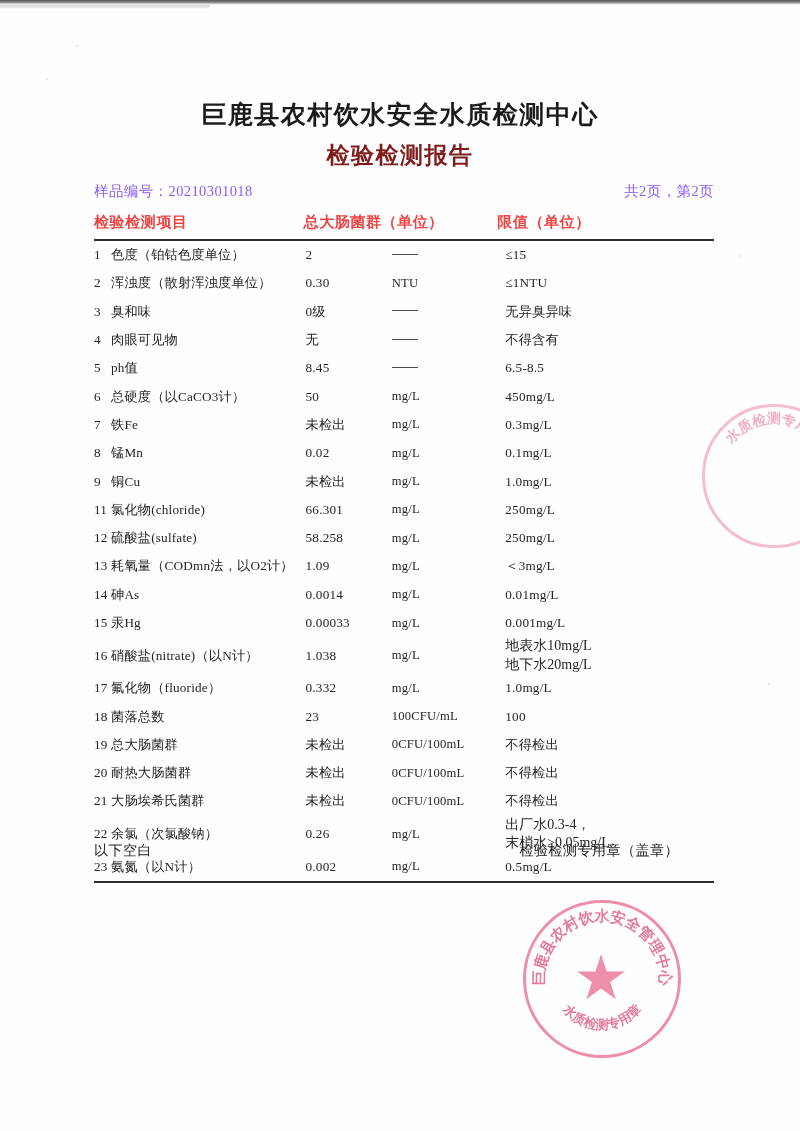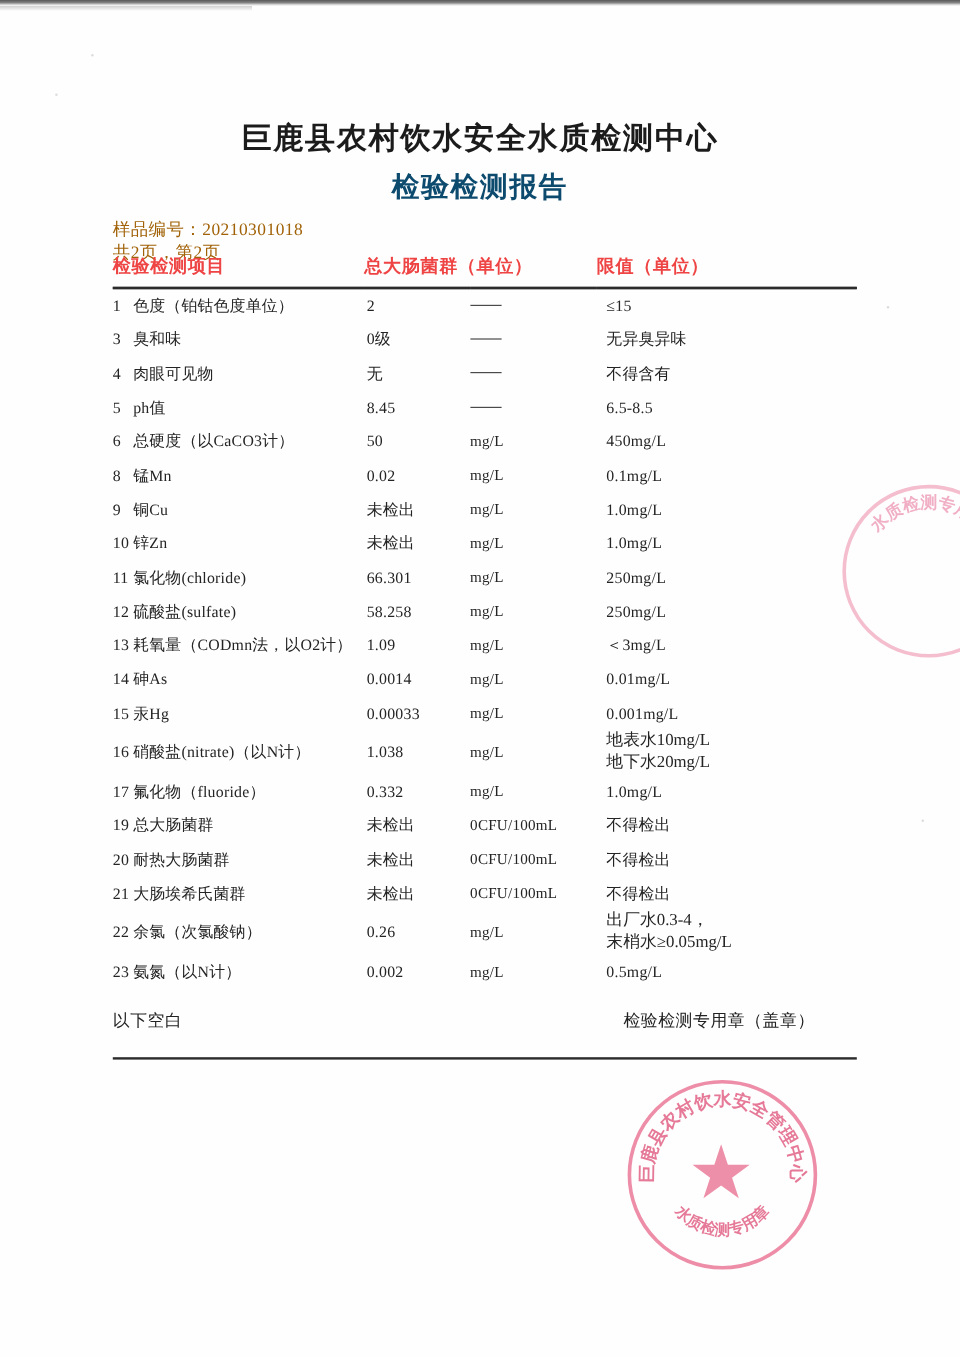--- a/index.html
+++ b/index.html
@@ -56,35 +56,34 @@
     color: #1b1b1b;
   }
   .doc-title {
     position: absolute;
     top: 140px; left: 0;
     width: 800px;
     text-align: center;
     font-size: 23px;
     font-weight: bold;
     letter-spacing: 1.5px;
-    color: #0c4a6e;
+    color: #7f1d1d;
   }
 
   
   .meta-row {
     position: absolute;
     top: 182px;
     left: 94px;
     width: 620px;
     display: flex;
     justify-content: space-between;
     align-items: baseline;
     font-size: 14.5px;
-    color: #a16207;
-    flex-direction: column;
+    color: #8b5cf6;
   }
   .meta-left { letter-spacing: .4px; }
   .meta-right { letter-spacing: .4px; }
 
   
   #table-wrap {
     position: absolute;
     top: 213px;
     left: 94px;
     width: 620px;
@@ -233,20 +232,26 @@
         </tr>
       </thead>
       <tbody id="results-body">
           <tr>
             <td class="c-item"><span class="rownum">1</span><span>色度（铂钴色度单位）</span></td>
             <td class="c-val">2</td>
             <td class="c-unit"><span class="dash"></span></td>
             <td class="c-limit">≤15</td>
           </tr>
           <tr>
+            <td class="c-item"><span class="rownum">2</span><span>浑浊度（散射浑浊度单位）</span></td>
+            <td class="c-val">0.30</td>
+            <td class="c-unit">NTU</td>
+            <td class="c-limit">≤1NTU</td>
+          </tr>
+          <tr>
             <td class="c-item"><span class="rownum">3</span><span>臭和味</span></td>
             <td class="c-val">0级</td>
             <td class="c-unit"><span class="dash"></span></td>
             <td class="c-limit">无异臭异味</td>
           </tr>
           <tr>
             <td class="c-item"><span class="rownum">4</span><span>肉眼可见物</span></td>
             <td class="c-val">无</td>
             <td class="c-unit"><span class="dash"></span></td>
             <td class="c-limit">不得含有</td>
@@ -257,33 +262,33 @@
             <td class="c-unit"><span class="dash"></span></td>
             <td class="c-limit">6.5-8.5</td>
           </tr>
           <tr>
             <td class="c-item"><span class="rownum">6</span><span>总硬度（以CaCO3计）</span></td>
             <td class="c-val">50</td>
             <td class="c-unit">mg/L</td>
             <td class="c-limit">450mg/L</td>
           </tr>
           <tr>
+            <td class="c-item"><span class="rownum">7</span><span>铁Fe</span></td>
+            <td class="c-val">未检出</td>
+            <td class="c-unit">mg/L</td>
+            <td class="c-limit">0.3mg/L</td>
+          </tr>
+          <tr>
             <td class="c-item"><span class="rownum">8</span><span>锰Mn</span></td>
             <td class="c-val">0.02</td>
             <td class="c-unit">mg/L</td>
             <td class="c-limit">0.1mg/L</td>
           </tr>
           <tr>
             <td class="c-item"><span class="rownum">9</span><span>铜Cu</span></td>
-            <td class="c-val">未检出</td>
-            <td class="c-unit">mg/L</td>
-            <td class="c-limit">1.0mg/L</td>
-          </tr>
-          <tr>
-            <td class="c-item"><span class="rownum">10</span><span>锌Zn</span></td>
             <td class="c-val">未检出</td>
             <td class="c-unit">mg/L</td>
             <td class="c-limit">1.0mg/L</td>
           </tr>
           <tr>
             <td class="c-item"><span class="rownum">11</span><span>氯化物(chloride)</span></td>
             <td class="c-val">66.301</td>
             <td class="c-unit">mg/L</td>
             <td class="c-limit">250mg/L</td>
           </tr>
@@ -320,20 +325,26 @@
                 <span>地表水10mg/L</span>
                 <span>地下水20mg/L</span>
               </div>
             </td>
           </tr>
           <tr>
             <td class="c-item"><span class="rownum">17</span><span>氟化物（fluoride）</span></td>
             <td class="c-val">0.332</td>
             <td class="c-unit">mg/L</td>
             <td class="c-limit">1.0mg/L</td>
+          </tr>
+          <tr>
+            <td class="c-item"><span class="rownum">18</span><span>菌落总数</span></td>
+            <td class="c-val">23</td>
+            <td class="c-unit">100CFU/mL</td>
+            <td class="c-limit">100</td>
           </tr>
           <tr>
             <td class="c-item"><span class="rownum">19</span><span>总大肠菌群</span></td>
             <td class="c-val">未检出</td>
             <td class="c-unit">0CFU/100mL</td>
             <td class="c-limit">不得检出</td>
           </tr>
           <tr>
             <td class="c-item"><span class="rownum">20</span><span>耐热大肠菌群</span></td>
             <td class="c-val">未检出</td>

